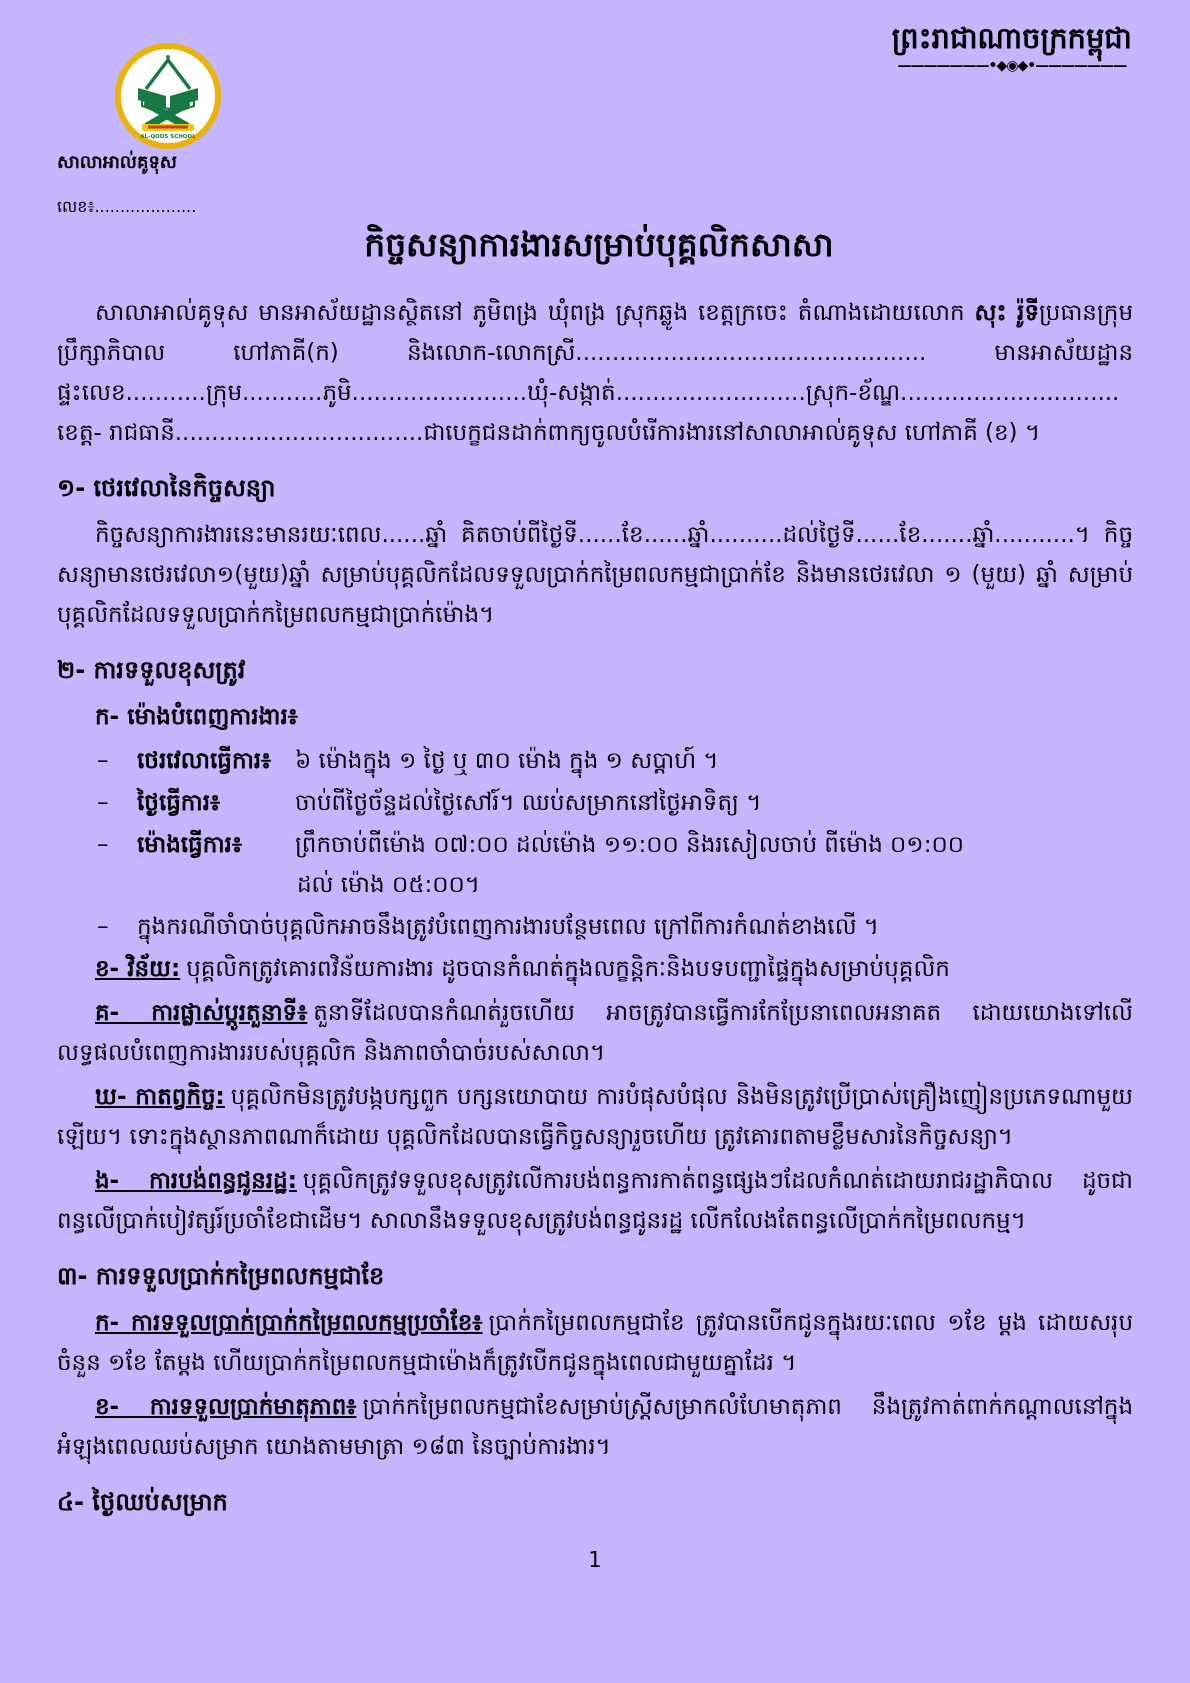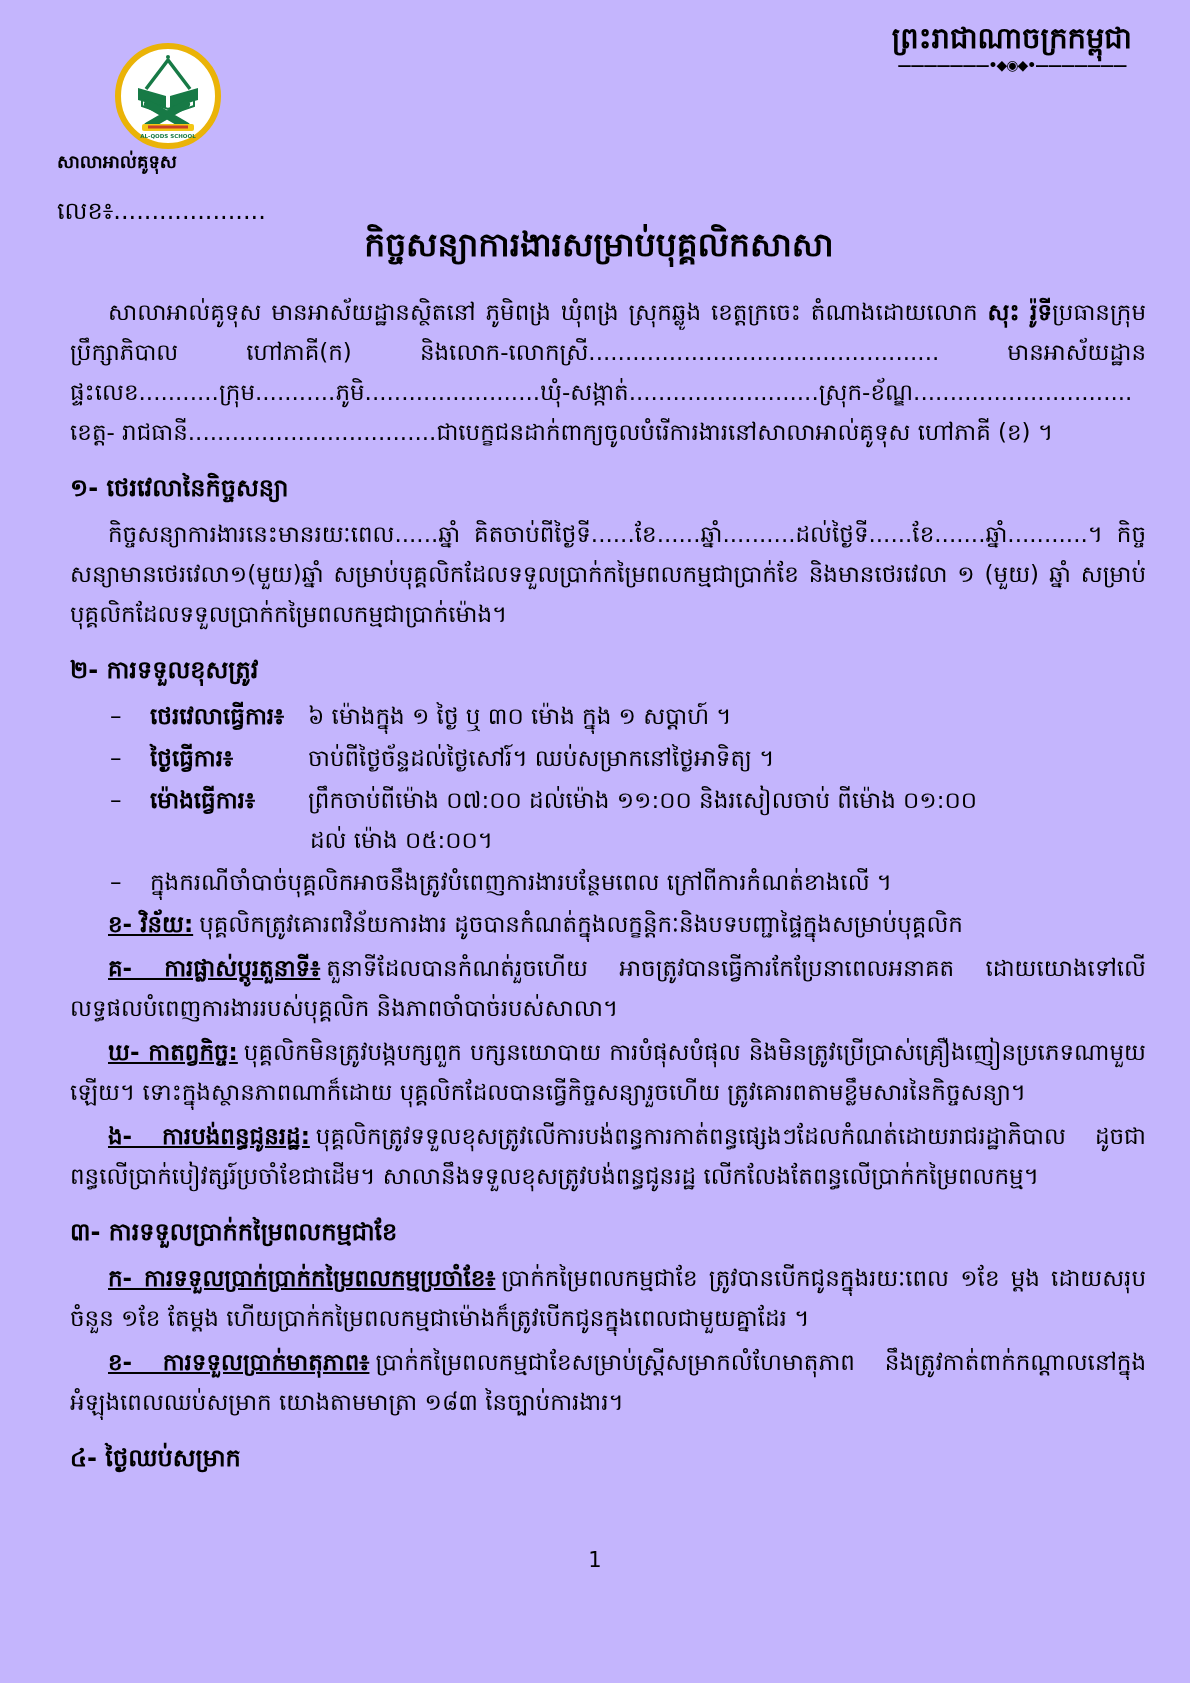--- a/index.html
+++ b/index.html
@@ -12,25 +12,25 @@
     color:#000;
     overflow:hidden;
   }
   
   .logo-wrap{position:absolute;left:112px;top:40px;width:112px;height:112px;}
   .motto{position:absolute;top:20px;right:58px;text-align:center;font-weight:700;}
   .motto .m-line1{font-size:29px;line-height:36px;}
   .motto .m-line2{font-size:29px;line-height:36px;}
   .motto .ornament{font-size:14px;line-height:18px;letter-spacing:-1px;color:#000;}
   .school-name{position:absolute;left:57px;top:150px;font-size:18px;font-weight:700;}
-  .doc-number{position:absolute;left:57px;top:196px;font-size:24px;}
+  .doc-number{position:absolute;left:57px;top:196px;font-size:16px;}
   .doc-title{position:absolute;left:4px;top:224px;width:100%;text-align:center;font-size:33px;font-weight:700;}
   
   .body-flow{
-    position:absolute;left:70px;top:292px;width:1076px;
+    position:absolute;left:57px;top:292px;width:1076px;
     font-size:23px;line-height:40px;
   }
   p.para{margin:0 0 4px 0;text-align:justify;}
   p.indent{text-indent:38px;}
   .sec-heading{font-size:24px;font-weight:700;margin:16px 0 6px 0;}
   .sub-heading{font-size:23px;font-weight:700;margin:2px 0 4px 0;padding-left:38px;}
   ul.hours-list{list-style:none;margin:0 0 2px 0;padding:0 0 0 40px;}
   ul.hours-list li{display:flex;margin:0 0 2px 0;}
   .dash{width:40px;flex:0 0 40px;}
   .li-body{flex:1;}
@@ -75,20 +75,21 @@
   <div class="doc-title">កិច្ចសន្យាការងារសម្រាប់បុគ្គលិកសាសា</div>
 
   <div class="body-flow">
 
     <p class="para indent"><span>សាលាអាល់គូទុស មានអាស័យដ្ឋានស្ថិតនៅ ភូមិពង្រ ឃុំពង្រ ស្រុកឆ្លូង ខេត្តក្រចេះ តំណាងដោយលោក </span><b>សុះ រ៉ូទី</b><span>ប្រធានក្រុមប្រឹក្សាភិបាល ហៅភាគី(ក) និងលោក-លោកស្រី................................................ មានអាស័យដ្ឋាន ផ្ទះលេខ...........ក្រុម...........ភូមិ........................ឃុំ-សង្កាត់..........................ស្រុក-ខ័ណ្ឌ.............................. ខេត្ត- រាជធានី..................................ជាបេក្ខជនដាក់ពាក្យចូលបំរើការងារនៅសាលាអាល់គូទុស ហៅភាគី (ខ) ។</span></p>
 
     <div class="sec-heading">១- ថេរវេលានៃកិច្ចសន្យា</div>
     <p class="para indent">កិច្ចសន្យាការងារនេះមានរយៈពេល......ឆ្នាំ គិតចាប់ពីថ្ងៃទី......ខែ......ឆ្នាំ..........ដល់ថ្ងៃទី......ខែ.......ឆ្នាំ...........។ កិច្ចសន្យាមានថេរវេលា១(មួយ)ឆ្នាំ សម្រាប់បុគ្គលិកដែលទទួលប្រាក់កម្រៃពលកម្មជាប្រាក់ខែ និងមានថេរវេលា ១ (មួយ) ឆ្នាំ សម្រាប់បុគ្គលិកដែលទទួលប្រាក់កម្រៃពលកម្មជាប្រាក់ម៉ោង។</p>
 
     <div class="sec-heading">២- ការទទួលខុសត្រូវ</div>
+    <div class="sub-heading">ក- ម៉ោងបំពេញការងារ៖</div>
 
     <ul class="hours-list">
       <li>
         <span class="dash">–</span>
         <div class="li-body"><b class="blabel">ថេរវេលាធ្វើការ៖</b><span>៦ ម៉ោងក្នុង ១ ថ្ងៃ ឬ ៣០ ម៉ោង ក្នុង ១ សប្តាហ៍ ។</span></div>
       </li>
       <li>
         <span class="dash">–</span>
         <div class="li-body"><b class="blabel">ថ្ងៃធ្វើការ៖</b><span>ចាប់ពីថ្ងៃច័ន្ទដល់ថ្ងៃសៅរ៍។ ឈប់សម្រាកនៅថ្ងៃអាទិត្យ ។</span></div>
       </li>

